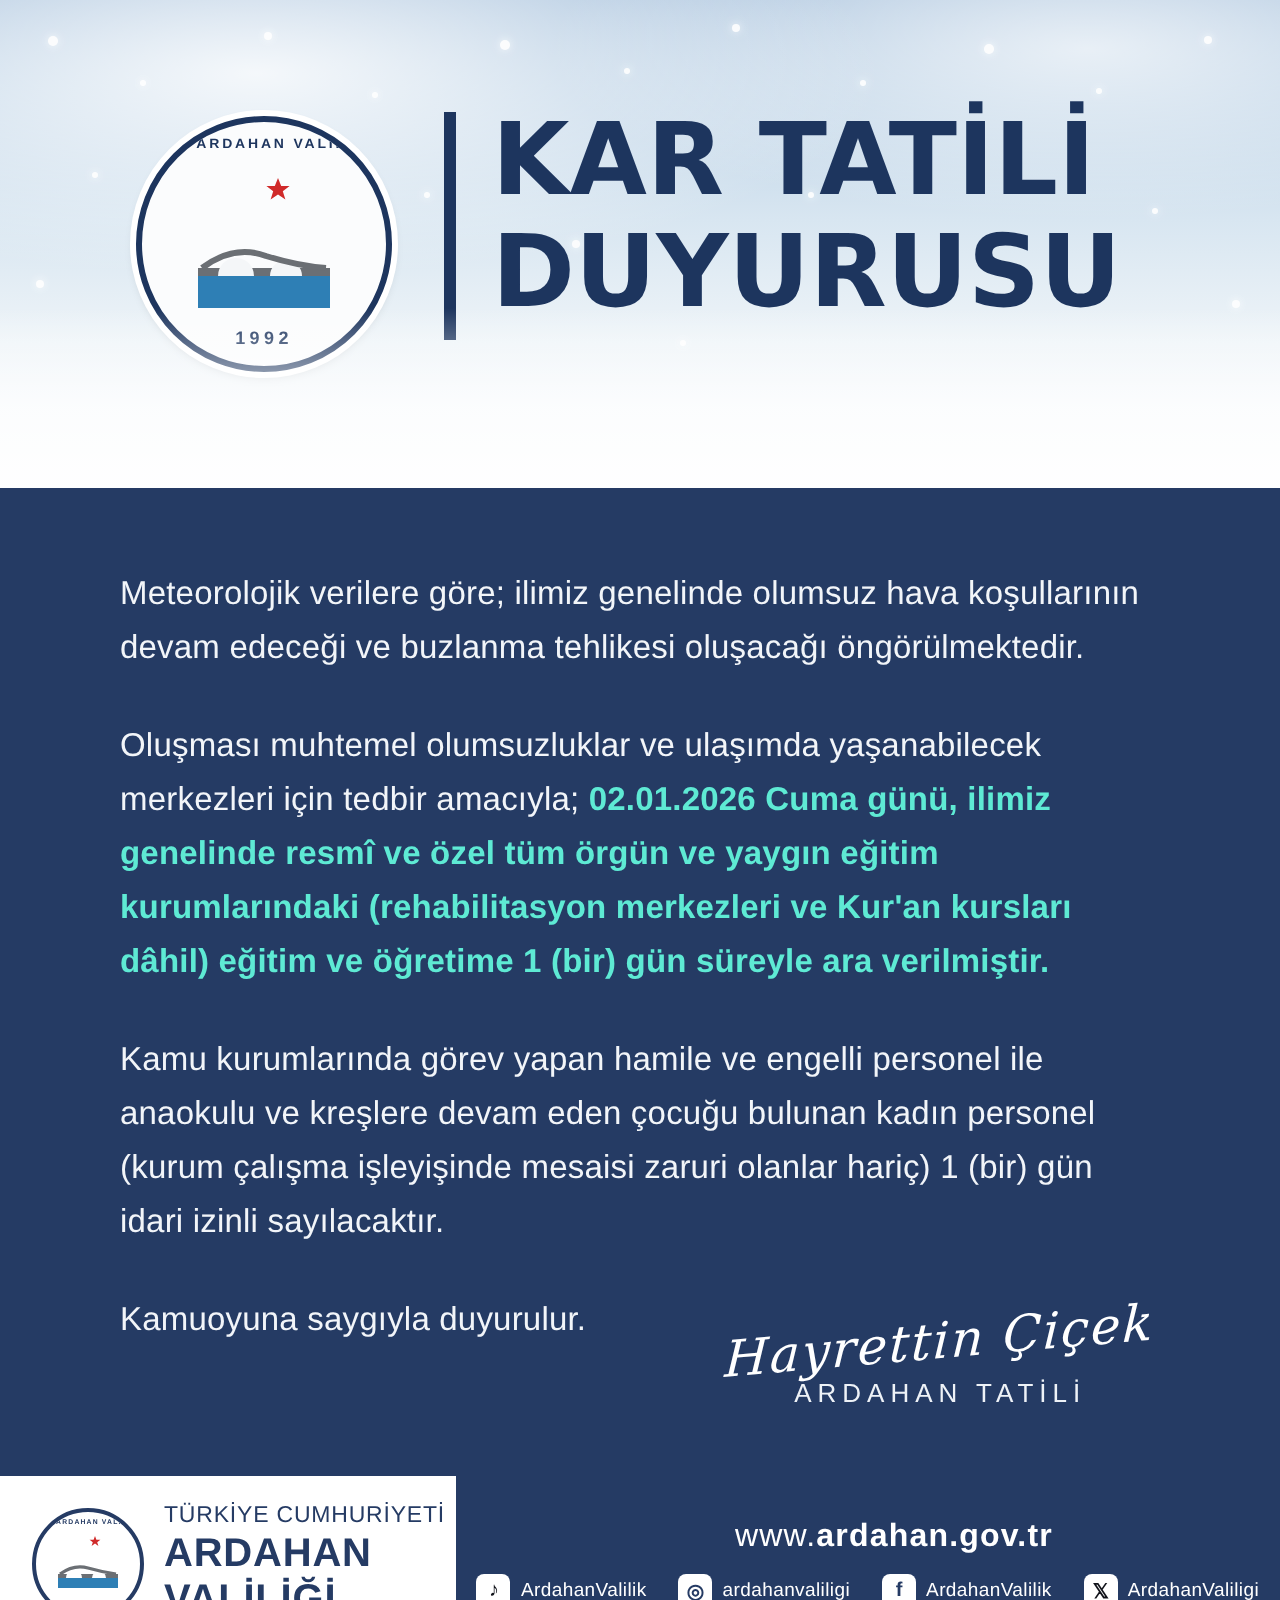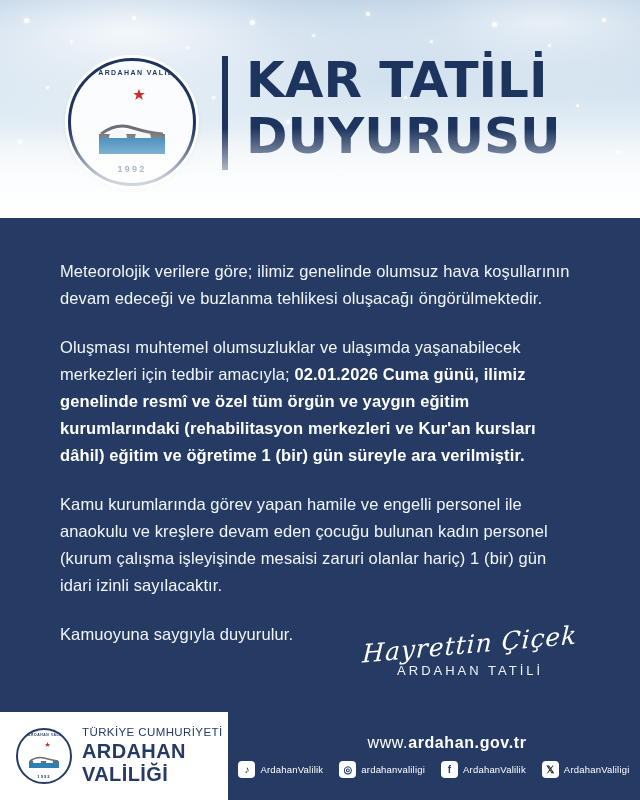--- a/index.html
+++ b/index.html
@@ -16,21 +16,21 @@
   .poster {
     position: relative;
     width: 640px;
     height: 800px;
     overflow: hidden;
   }
 
   
   .header {
     position: relative;
-    height: 218px;
+    height: 244px;
     background:
       radial-gradient(ellipse 70% 60% at 20% 15%, rgba(255,255,255,0.85), rgba(255,255,255,0) 70%),
       radial-gradient(ellipse 60% 50% at 85% 10%, rgba(255,255,255,0.7), rgba(255,255,255,0) 70%),
       linear-gradient(180deg, #a9c3dd 0%, #bcd2e6 18%, #d8e6f1 45%, #eef4f8 70%, #f5f8fb 100%);
     overflow: hidden;
   }
   .header:after {
     content: "";
     position: absolute;
     left: 0; right: 0; bottom: 0;
@@ -139,21 +139,21 @@
     line-height: 27px;
     margin: 0 0 22px 0;
     color: #f2f5f9;
     letter-spacing: 0.1px;
   }
   .para.last {
     margin-bottom: 0;
   }
   .bold {
     font-weight: bold;
-    color: #ffffff;
+    color: #5eead4;
   }
 
   .signature {
     position: absolute;
     right: 62px;
     bottom: 34px;
     text-align: center;
   }
   .sig-script {
     font-family: "DejaVu Serif", serif;

